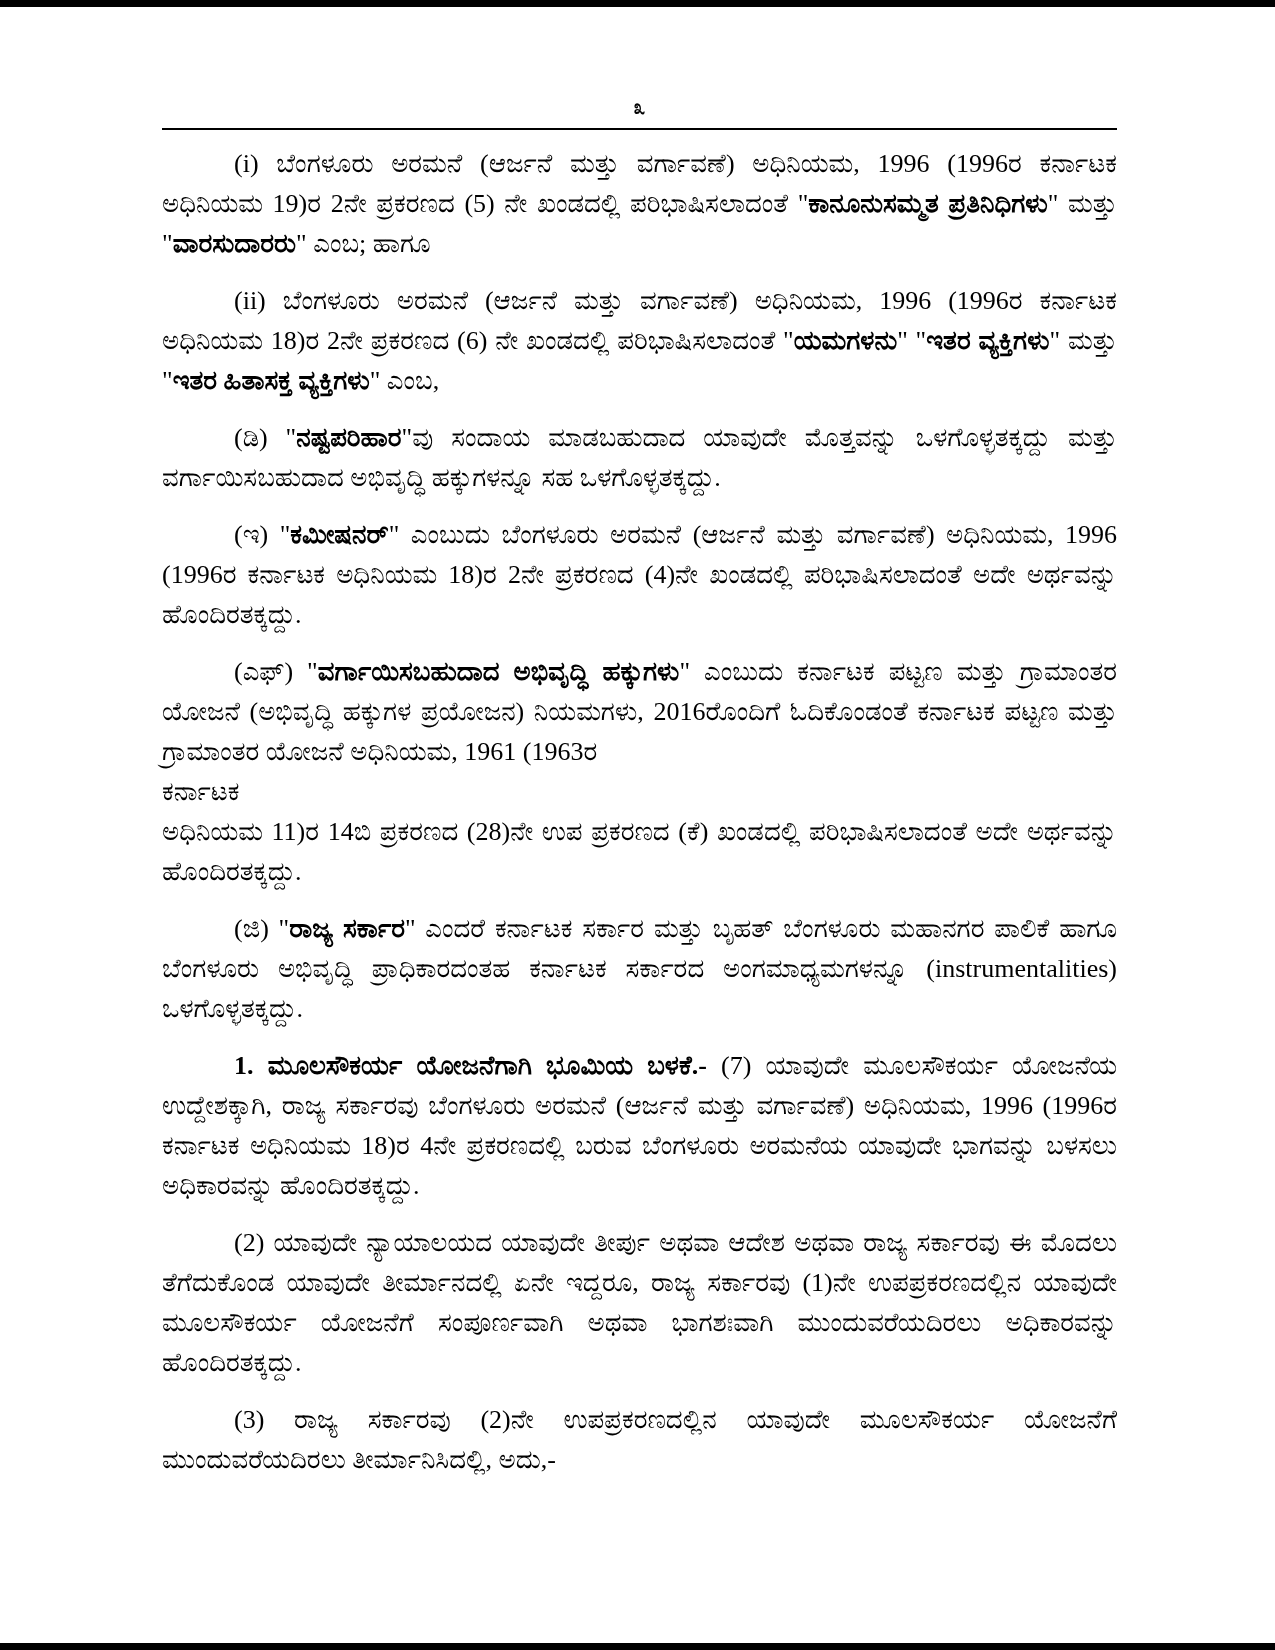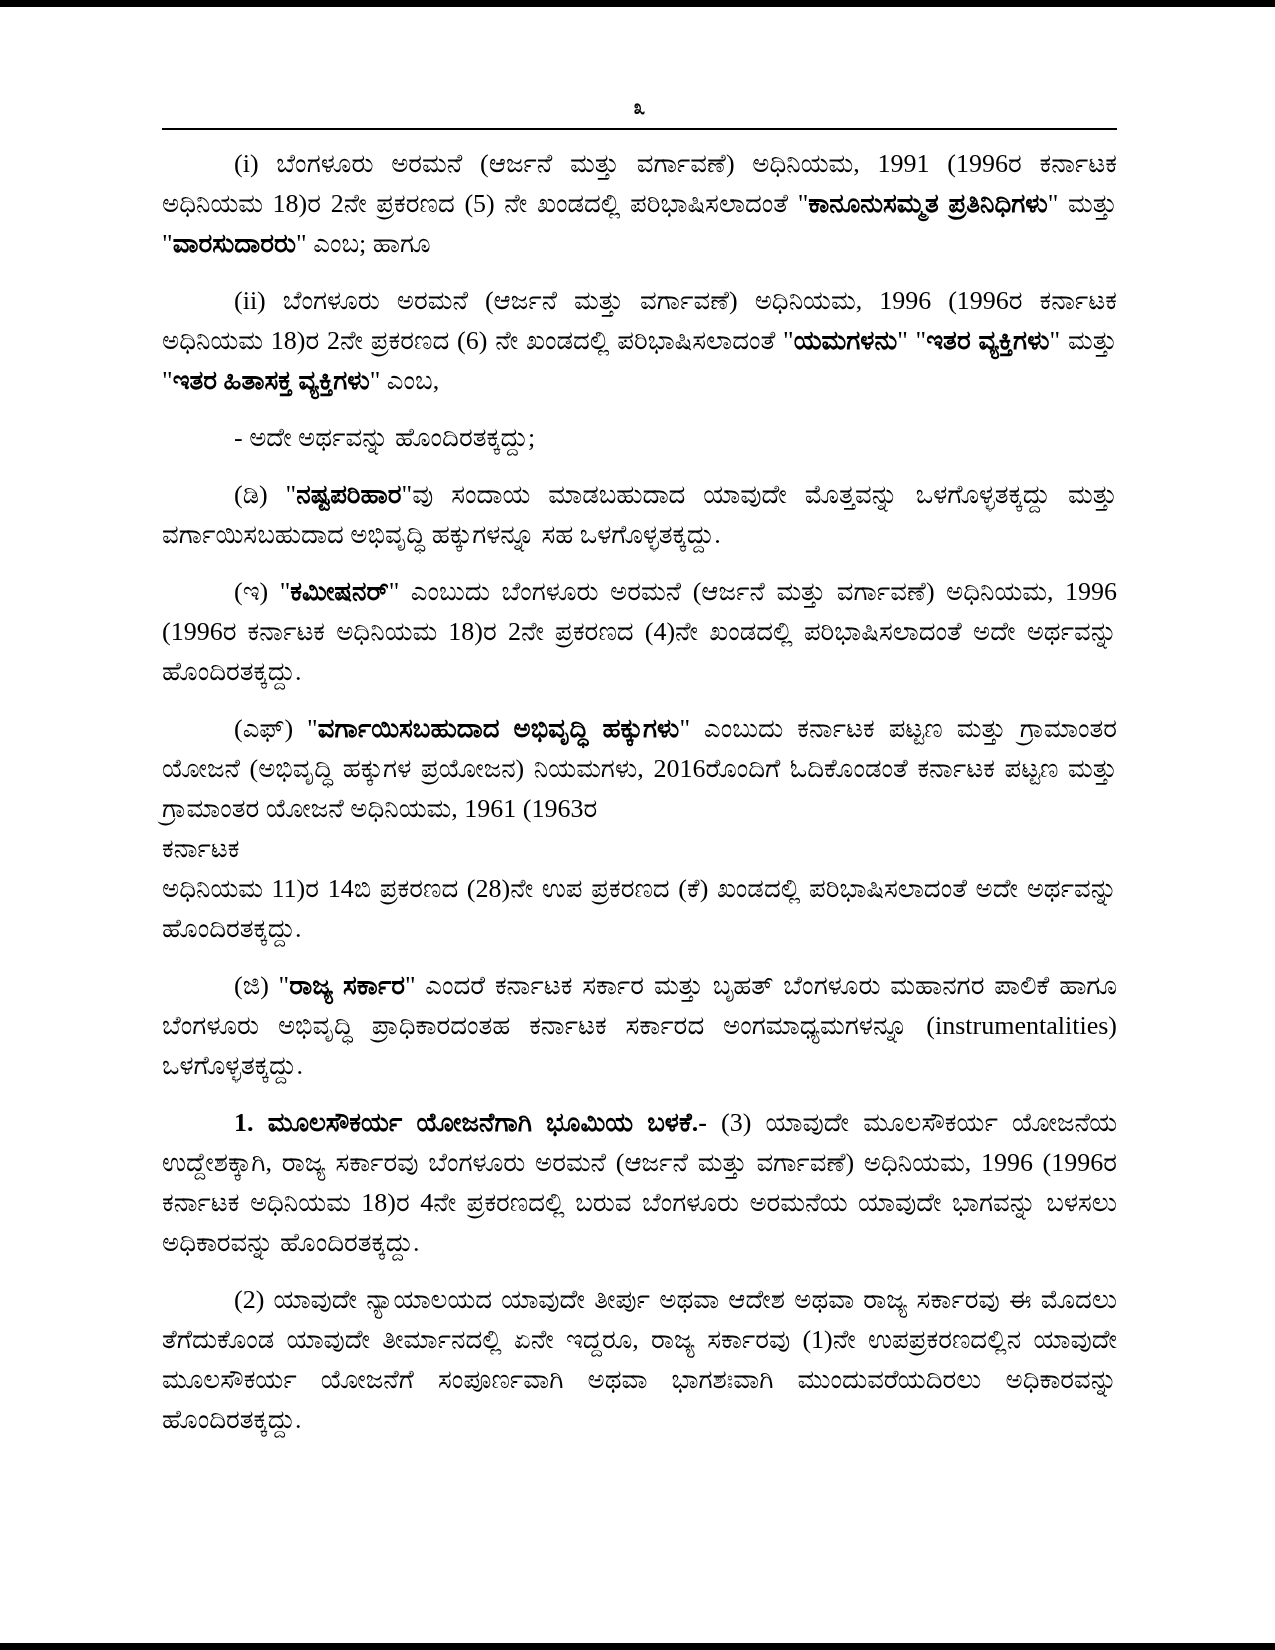--- a/index.html
+++ b/index.html
@@ -52,37 +52,37 @@
 <body>
 
 <div class="page">
   <div class="scan-edge top"></div>
 
   <div class="page-number">೩</div>
   <hr class="header-rule">
 
   <div class="doc-body">
 
-    <p class="para"><span>(i) ಬೆಂಗಳೂರು ಅರಮನೆ (ಆರ್ಜನೆ ಮತ್ತು ವರ್ಗಾವಣೆ) ಅಧಿನಿಯಮ, 1991 (1996ರ ಕರ್ನಾಟಕ ಅಧಿನಿಯಮ 18)ರ 2ನೇ ಪ್ರಕರಣದ (5) ನೇ ಖಂಡದಲ್ಲಿ ಪರಿಭಾಷಿಸಲಾದಂತೆ "</span><span class="b">ಕಾನೂನುಸಮ್ಮತ ಪ್ರತಿನಿಧಿಗಳು</span><span>" ಮತ್ತು "</span><span class="b">ವಾರಸುದಾರರು</span><span>" ಎಂಬ; ಹಾಗೂ</span></p>
+    <p class="para"><span>(i) ಬೆಂಗಳೂರು ಅರಮನೆ (ಆರ್ಜನೆ ಮತ್ತು ವರ್ಗಾವಣೆ) ಅಧಿನಿಯಮ, 1996 (1996ರ ಕರ್ನಾಟಕ ಅಧಿನಿಯಮ 19)ರ 2ನೇ ಪ್ರಕರಣದ (5) ನೇ ಖಂಡದಲ್ಲಿ ಪರಿಭಾಷಿಸಲಾದಂತೆ "</span><span class="b">ಕಾನೂನುಸಮ್ಮತ ಪ್ರತಿನಿಧಿಗಳು</span><span>" ಮತ್ತು "</span><span class="b">ವಾರಸುದಾರರು</span><span>" ಎಂಬ; ಹಾಗೂ</span></p>
 
     <p class="para"><span>(ii) ಬೆಂಗಳೂರು ಅರಮನೆ (ಆರ್ಜನೆ ಮತ್ತು ವರ್ಗಾವಣೆ) ಅಧಿನಿಯಮ, 1996 (1996ರ ಕರ್ನಾಟಕ ಅಧಿನಿಯಮ 18)ರ 2ನೇ ಪ್ರಕರಣದ (6) ನೇ ಖಂಡದಲ್ಲಿ ಪರಿಭಾಷಿಸಲಾದಂತೆ "</span><span class="b">ಯಮಗಳನು</span><span>" "</span><span class="b">ಇತರ ವ್ಯಕ್ತಿಗಳು</span><span>" ಮತ್ತು "</span><span class="b">ಇತರ ಹಿತಾಸಕ್ತ ವ್ಯಕ್ತಿಗಳು</span><span>" ಎಂಬ,</span></p>
 
-    <p class="para"><span>- ಅದೇ ಅರ್ಥವನ್ನು ಹೊಂದಿರತಕ್ಕದ್ದು;</span></p>
 
     <p class="para"><span>(ಡಿ) "</span><span class="b">ನಷ್ಟಪರಿಹಾರ</span><span>"ವು ಸಂದಾಯ ಮಾಡಬಹುದಾದ ಯಾವುದೇ ಮೊತ್ತವನ್ನು ಒಳಗೊಳ್ಳತಕ್ಕದ್ದು ಮತ್ತು ವರ್ಗಾಯಿಸಬಹುದಾದ ಅಭಿವೃದ್ಧಿ ಹಕ್ಕುಗಳನ್ನೂ ಸಹ ಒಳಗೊಳ್ಳತಕ್ಕದ್ದು.</span></p>
 
     <p class="para"><span>(ಇ) "</span><span class="b">ಕಮೀಷನರ್</span><span>" ಎಂಬುದು ಬೆಂಗಳೂರು ಅರಮನೆ (ಆರ್ಜನೆ ಮತ್ತು ವರ್ಗಾವಣೆ) ಅಧಿನಿಯಮ, 1996 (1996ರ ಕರ್ನಾಟಕ ಅಧಿನಿಯಮ 18)ರ 2ನೇ ಪ್ರಕರಣದ (4)ನೇ ಖಂಡದಲ್ಲಿ ಪರಿಭಾಷಿಸಲಾದಂತೆ ಅದೇ ಅರ್ಥವನ್ನು ಹೊಂದಿರತಕ್ಕದ್ದು.</span></p>
 
     <p class="para prelines"><span>(ಎಫ್) "</span><span class="b">ವರ್ಗಾಯಿಸಬಹುದಾದ ಅಭಿವೃದ್ಧಿ ಹಕ್ಕುಗಳು</span><span>" ಎಂಬುದು ಕರ್ನಾಟಕ ಪಟ್ಟಣ ಮತ್ತು ಗ್ರಾಮಾಂತರ ಯೋಜನೆ (ಅಭಿವೃದ್ಧಿ ಹಕ್ಕುಗಳ ಪ್ರಯೋಜನ) ನಿಯಮಗಳು, 2016ರೊಂದಿಗೆ ಓದಿಕೊಂಡಂತೆ ಕರ್ನಾಟಕ ಪಟ್ಟಣ ಮತ್ತು ಗ್ರಾಮಾಂತರ ಯೋಜನೆ ಅಧಿನಿಯಮ, 1961 (1963ರ
 ಕರ್ನಾಟಕ
 ಅಧಿನಿಯಮ 11)ರ 14ಬಿ ಪ್ರಕರಣದ (28)ನೇ ಉಪ ಪ್ರಕರಣದ (ಕೆ) ಖಂಡದಲ್ಲಿ ಪರಿಭಾಷಿಸಲಾದಂತೆ ಅದೇ ಅರ್ಥವನ್ನು ಹೊಂದಿರತಕ್ಕದ್ದು.</span></p>
 
     <p class="para"><span>(ಜಿ) "</span><span class="b">ರಾಜ್ಯ ಸರ್ಕಾರ</span><span>" ಎಂದರೆ ಕರ್ನಾಟಕ ಸರ್ಕಾರ ಮತ್ತು ಬೃಹತ್ ಬೆಂಗಳೂರು ಮಹಾನಗರ ಪಾಲಿಕೆ ಹಾಗೂ ಬೆಂಗಳೂರು ಅಭಿವೃದ್ಧಿ ಪ್ರಾಧಿಕಾರದಂತಹ ಕರ್ನಾಟಕ ಸರ್ಕಾರದ ಅಂಗಮಾಧ್ಯಮಗಳನ್ನೂ (instrumentalities) ಒಳಗೊಳ್ಳತಕ್ಕದ್ದು.</span></p>
 
-    <p class="para"><span class="b">1. ಮೂಲಸೌಕರ್ಯ ಯೋಜನೆಗಾಗಿ ಭೂಮಿಯ ಬಳಕೆ.-</span><span> (3) ಯಾವುದೇ ಮೂಲಸೌಕರ್ಯ ಯೋಜನೆಯ ಉದ್ದೇಶಕ್ಕಾಗಿ, ರಾಜ್ಯ ಸರ್ಕಾರವು ಬೆಂಗಳೂರು ಅರಮನೆ (ಆರ್ಜನೆ ಮತ್ತು ವರ್ಗಾವಣೆ) ಅಧಿನಿಯಮ, 1996 (1996ರ ಕರ್ನಾಟಕ ಅಧಿನಿಯಮ 18)ರ 4ನೇ ಪ್ರಕರಣದಲ್ಲಿ ಬರುವ ಬೆಂಗಳೂರು ಅರಮನೆಯ ಯಾವುದೇ ಭಾಗವನ್ನು ಬಳಸಲು ಅಧಿಕಾರವನ್ನು ಹೊಂದಿರತಕ್ಕದ್ದು.</span></p>
+    <p class="para"><span class="b">1. ಮೂಲಸೌಕರ್ಯ ಯೋಜನೆಗಾಗಿ ಭೂಮಿಯ ಬಳಕೆ.-</span><span> (7) ಯಾವುದೇ ಮೂಲಸೌಕರ್ಯ ಯೋಜನೆಯ ಉದ್ದೇಶಕ್ಕಾಗಿ, ರಾಜ್ಯ ಸರ್ಕಾರವು ಬೆಂಗಳೂರು ಅರಮನೆ (ಆರ್ಜನೆ ಮತ್ತು ವರ್ಗಾವಣೆ) ಅಧಿನಿಯಮ, 1996 (1996ರ ಕರ್ನಾಟಕ ಅಧಿನಿಯಮ 18)ರ 4ನೇ ಪ್ರಕರಣದಲ್ಲಿ ಬರುವ ಬೆಂಗಳೂರು ಅರಮನೆಯ ಯಾವುದೇ ಭಾಗವನ್ನು ಬಳಸಲು ಅಧಿಕಾರವನ್ನು ಹೊಂದಿರತಕ್ಕದ್ದು.</span></p>
 
     <p class="para"><span>(2) ಯಾವುದೇ ನ್ಯಾಯಾಲಯದ ಯಾವುದೇ ತೀರ್ಪು ಅಥವಾ ಆದೇಶ ಅಥವಾ ರಾಜ್ಯ ಸರ್ಕಾರವು ಈ ಮೊದಲು ತೆಗೆದುಕೊಂಡ ಯಾವುದೇ ತೀರ್ಮಾನದಲ್ಲಿ ಏನೇ ಇದ್ದರೂ, ರಾಜ್ಯ ಸರ್ಕಾರವು (1)ನೇ ಉಪಪ್ರಕರಣದಲ್ಲಿನ ಯಾವುದೇ ಮೂಲಸೌಕರ್ಯ ಯೋಜನೆಗೆ ಸಂಪೂರ್ಣವಾಗಿ ಅಥವಾ ಭಾಗಶಃವಾಗಿ ಮುಂದುವರೆಯದಿರಲು ಅಧಿಕಾರವನ್ನು ಹೊಂದಿರತಕ್ಕದ್ದು.</span></p>
 
+    <p class="para"><span>(3) ರಾಜ್ಯ ಸರ್ಕಾರವು (2)ನೇ ಉಪಪ್ರಕರಣದಲ್ಲಿನ ಯಾವುದೇ ಮೂಲಸೌಕರ್ಯ ಯೋಜನೆಗೆ ಮುಂದುವರೆಯದಿರಲು ತೀರ್ಮಾನಿಸಿದಲ್ಲಿ, ಅದು,-</span></p>
 
   </div>
 
   <div class="scan-edge bottom"></div>
 </div>
 
 </body></html>

